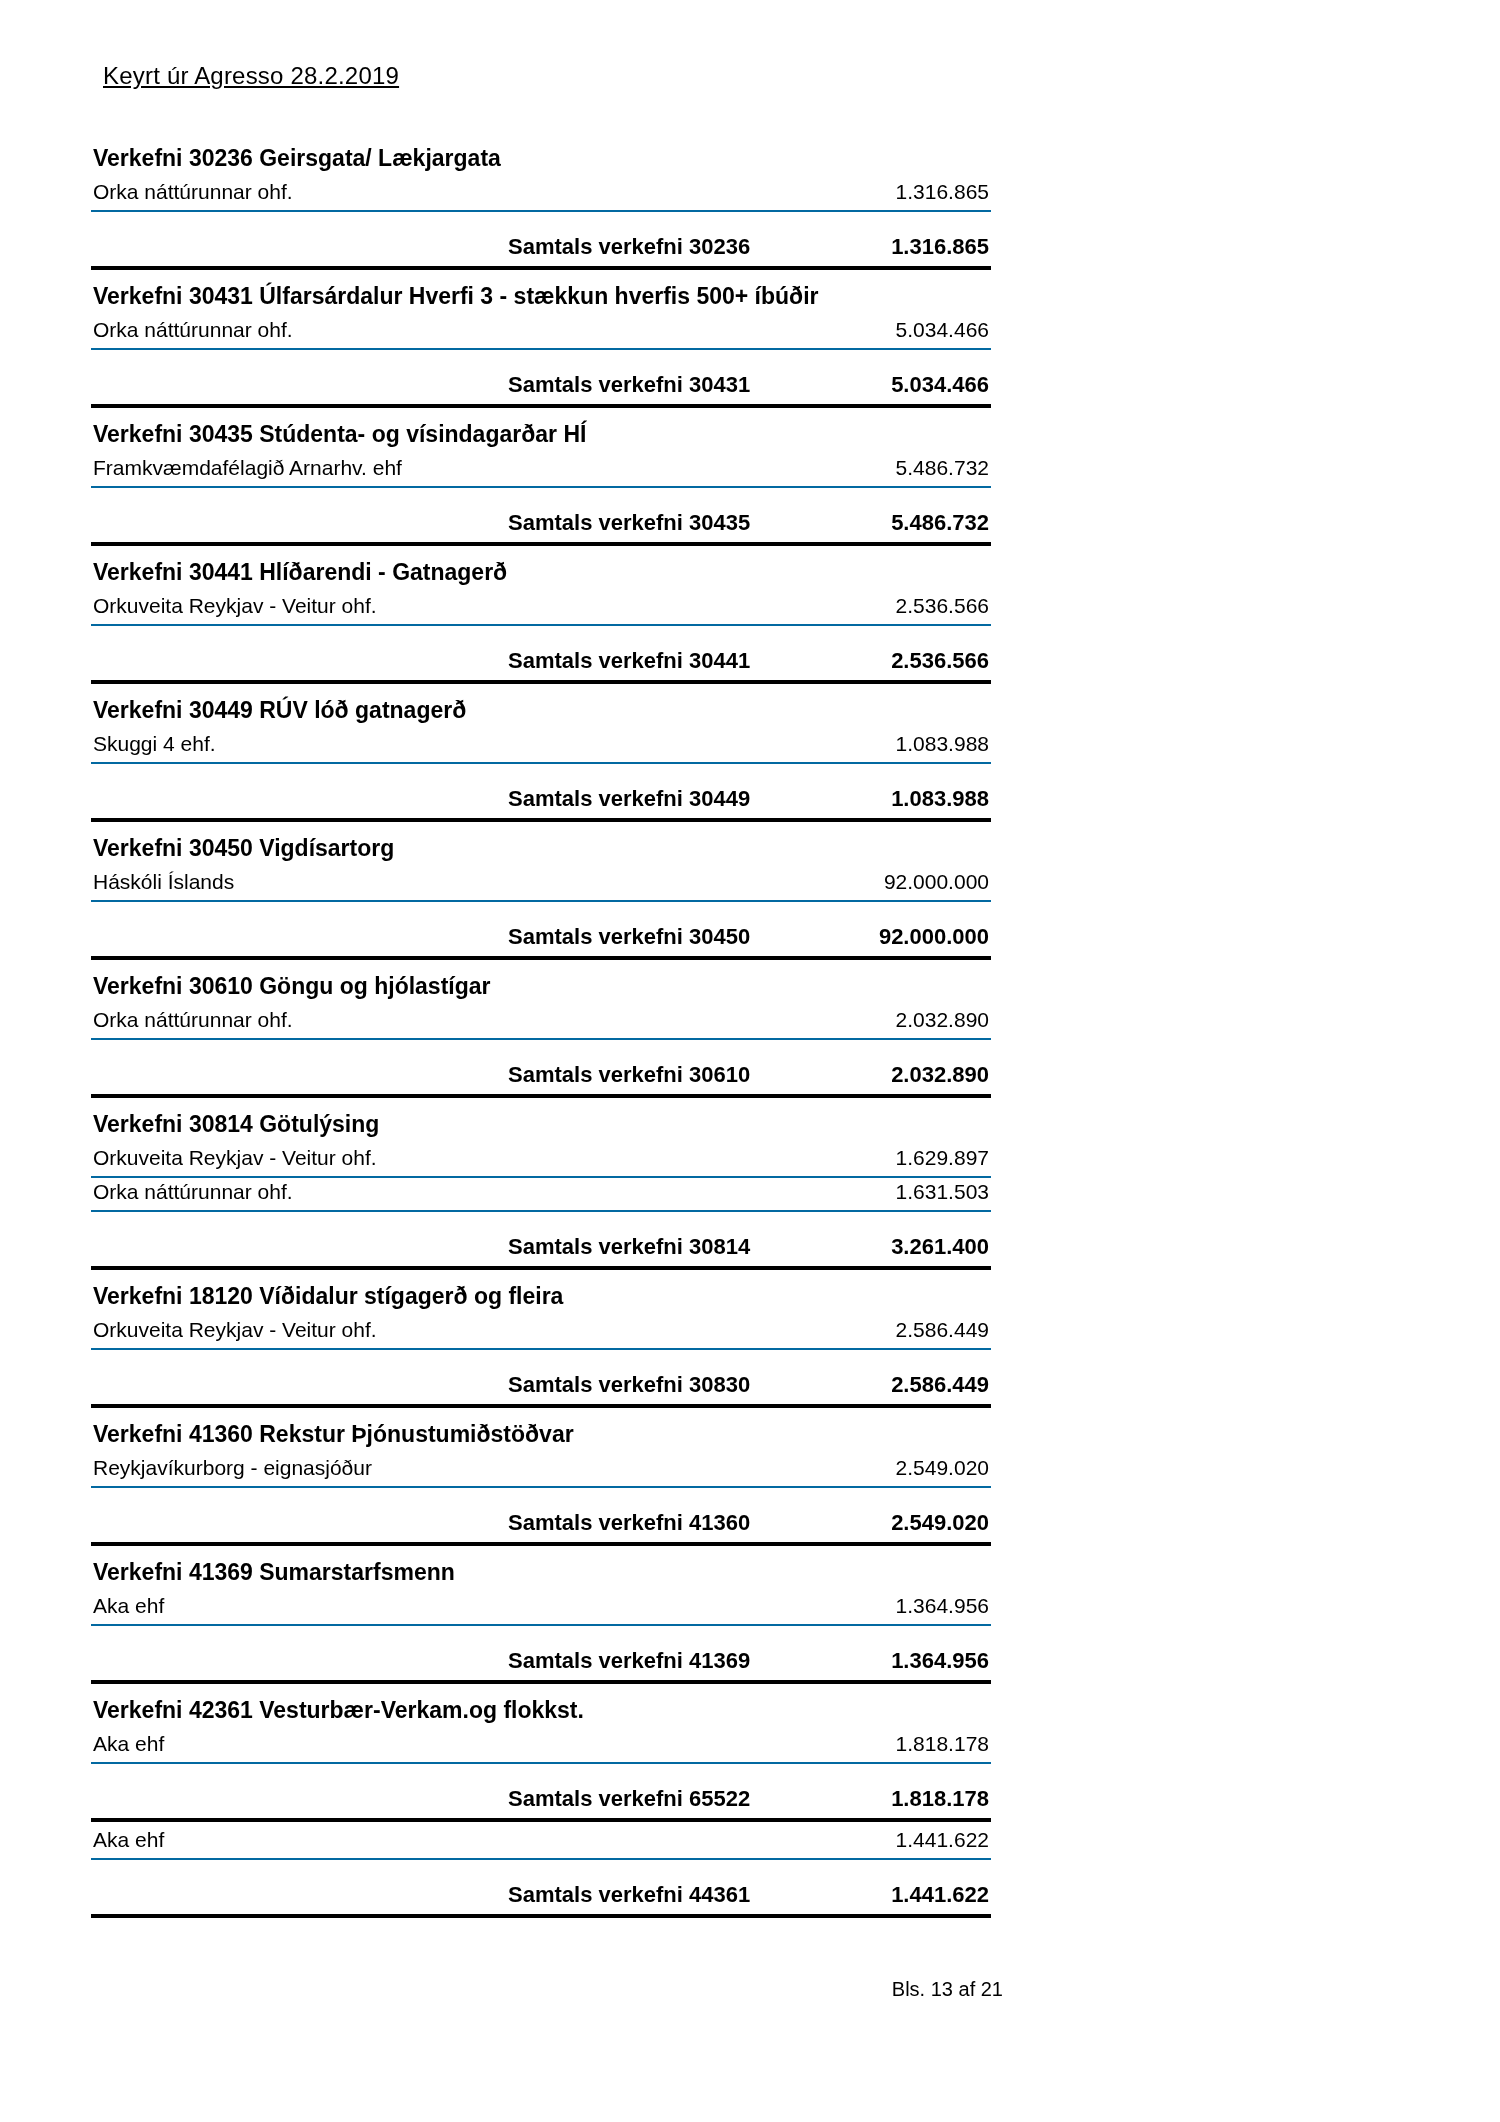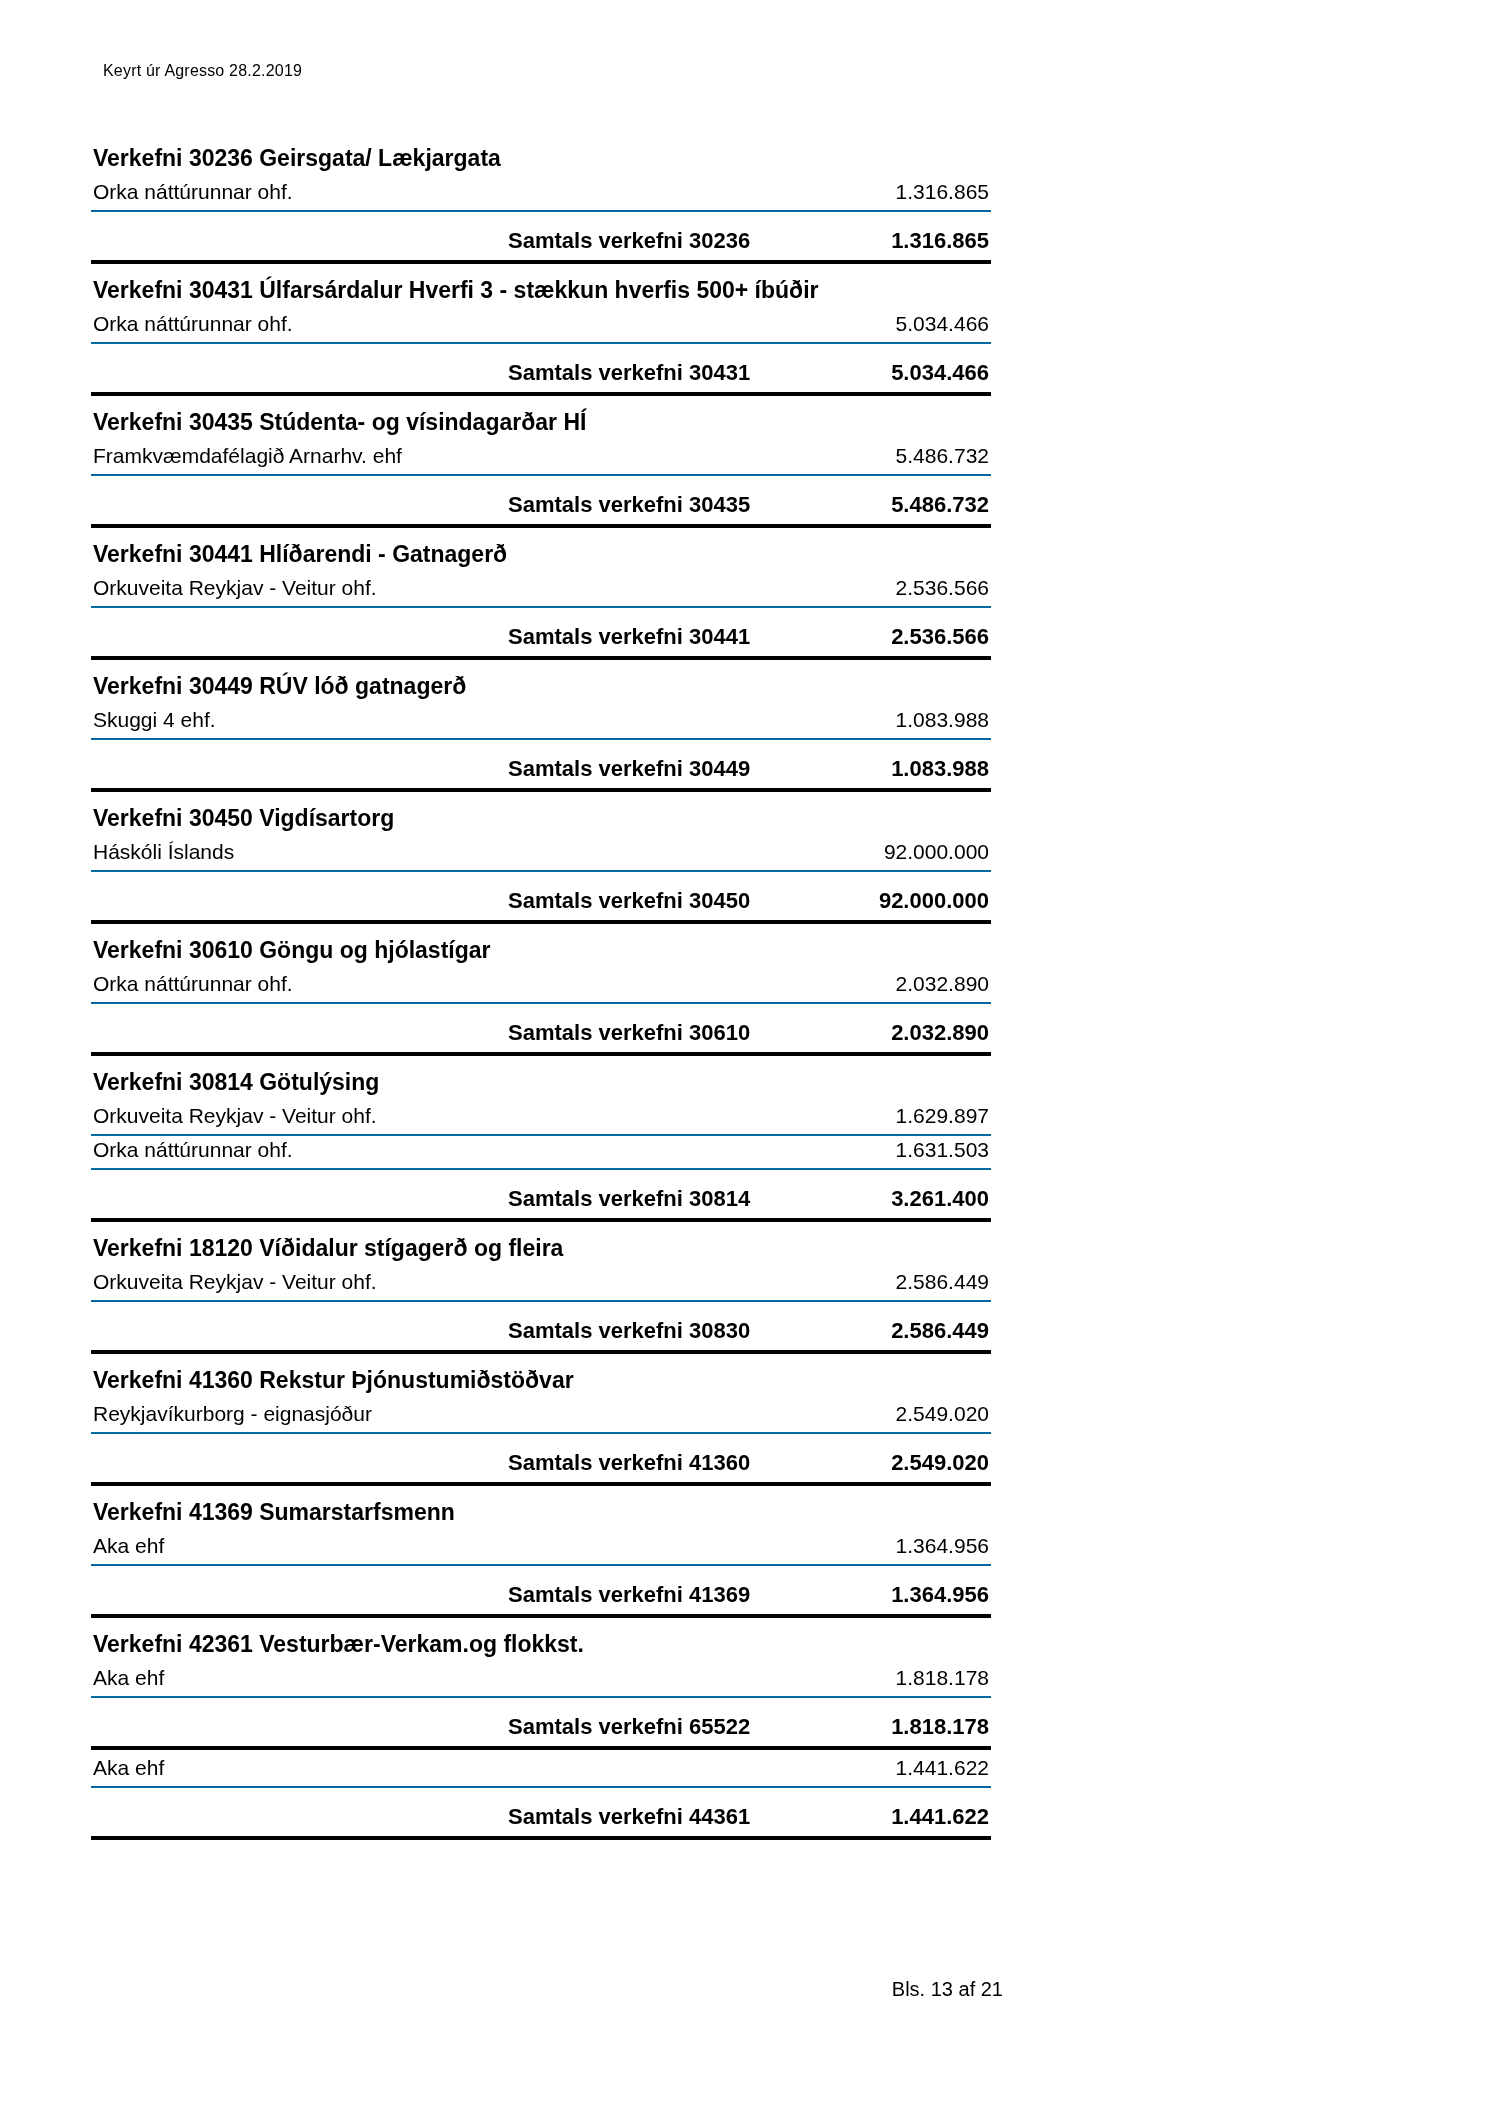--- a/index.html
+++ b/index.html
@@ -10,22 +10,23 @@
     width:1500px;
     height:2122px;
     background:#ffffff;
     margin:0 auto;
     overflow:hidden;
   }
   .doc-header {
     position:absolute;
     left:103px;
     top:62px;
-    font-size:16px;
+    font-size:24px;
     letter-spacing:0.2px;
+    text-decoration:underline;
   }
   .content {
     position:absolute;
     left:91px;
     top:136px;
     width:900px;
   }
   .section-title {
     font-weight:bold;
     font-size:23px;
@@ -38,21 +39,21 @@
     align-items:baseline;
     font-size:21px;
     padding:2px 2px 6px 2px;
     border-bottom:2px solid #0369a1;
   }
   .total-row {
     display:flex;
     align-items:flex-end;
     font-weight:bold;
     font-size:22px;
-    padding:16px 2px 6px 2px;
+    padding:22px 2px 6px 2px;
   }
   .total-label { margin-left:415px; white-space:nowrap; }
   .total-amount { margin-left:auto; }
   .double-rule {
     height:4px;
     border-top:2px solid #000;
     border-bottom:2px solid #000;
     margin-bottom:4px;
   }
   .doc-footer {

